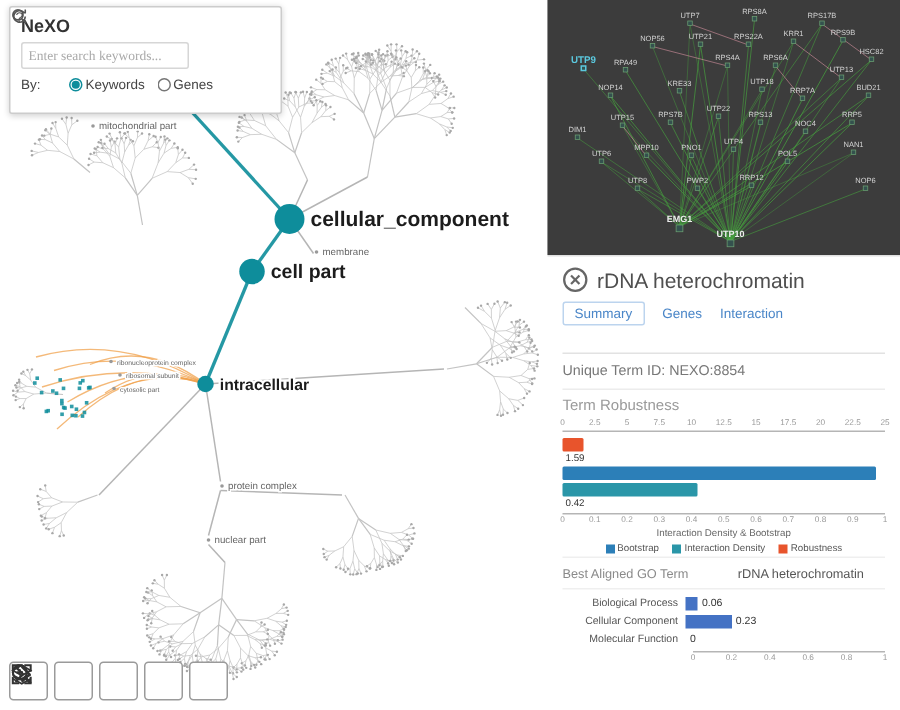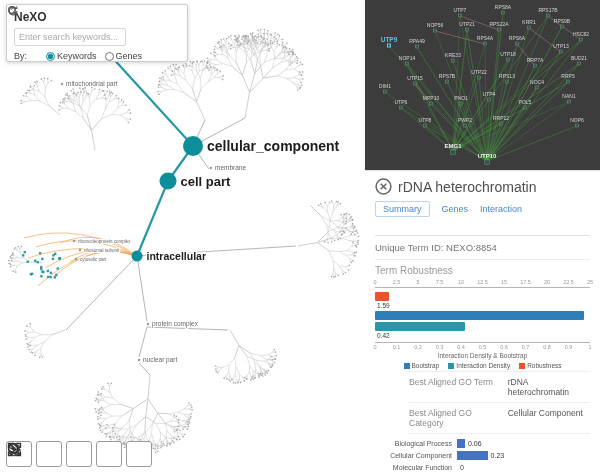--- a/index.html
+++ b/index.html
@@ -5,24 +5,24 @@
   html,body{margin:0;padding:0;background:#fff;}
   *{box-sizing:border-box;}
   body{font-family:"Liberation Sans", sans-serif;}
   .app{position:relative;width:600px;height:473px;overflow:hidden;background:#fff;}
 
   
   .graph-pane{position:absolute;left:0;top:0;width:365px;height:473px;background:#fff;overflow:hidden;}
   .graph-pane svg{position:absolute;left:0;top:0;}
 
   
-  .search-panel{position:absolute;left:6px;top:4px;width:182px;background:#fff;border:1px solid #ccc;border-radius:2px;box-shadow:0 1px 4px rgba(0,0,0,.18);padding:5px 7px 0;z-index:5;}
+  .search-panel{position:absolute;left:6px;top:4px;width:182px;background:#fff;border:1px solid #ccc;border-radius:2px;box-shadow:0 1px 4px rgba(0,0,0,.18);padding:5px 7px 14px;z-index:5;}
   .sp-title{font-size:12px;font-weight:bold;color:#333;margin-bottom:4px;}
   .sp-row{display:flex;align-items:center;gap:3px;}
-  .search-input{flex:1;min-width:0;font-size:9px;padding:3px 4px;border:1px solid #d6d6d6;border-radius:2px;color:#333;font-family:Liberation Sans, sans-serif;}
+  .search-input{flex:1;min-width:0;font-size:9px;padding:3px 4px;border:1px solid #d6d6d6;border-radius:2px;color:#333;font-family:Liberation Serif, serif;}
   .search-input::placeholder{color:#aaa;}
   .sp-iconbtn{width:15px;height:15px;display:flex;align-items:center;justify-content:center;cursor:pointer;flex:none;}
   .sp-iconbtn svg{width:12px;height:12px;}
   .sp-by{display:flex;align-items:center;gap:19px;margin-top:5px;font-size:9px;color:#444;}
   .sp-by label{display:flex;align-items:center;gap:2px;cursor:pointer;}
   .sp-by input{width:9px;height:9px;margin:0;accent-color:#0e8d9b;}
 
   
   .graph-toolbar{position:absolute;left:6px;bottom:6px;display:flex;gap:4px;z-index:5;}
   .tool-btn{width:26px;height:26px;background:#fff;border:1px solid #9a9a9a;border-radius:3px;display:flex;align-items:center;justify-content:center;cursor:pointer;padding:0;}
@@ -54,21 +54,21 @@
   .rb-bars{padding:2px 0 1px;}
   .rb-row{margin:2px 0;}
   .rb-bar{height:9px;border-radius:1px;}
   .rb-val{display:block;font-size:6.5px;color:#333;margin:1px 0 0 2px;}
   .axis-caption{text-align:center;font-size:6.5px;color:#666;margin-top:1px;}
   .legend{display:flex;justify-content:center;gap:9px;font-size:6.5px;color:#555;margin-top:3px;}
   .legend .li{display:flex;align-items:center;gap:2px;}
   .legend .sq{width:6px;height:6px;display:inline-block;flex:none;}
 
   
-  .go-table{margin-top:2px;margin-left:34px;}
+  .go-table{margin-top:2px;}
   .go-table-row{display:flex;border-top:1px solid #efefef;padding:5px 0;font-size:8.5px;}
   .go-table-row:last-child{border-bottom:1px solid #efefef;}
   .go-table-row .k{flex:1.15;color:#8a8a8a;padding-right:4px;}
   .go-table-row .v{flex:1;color:#555;}
   .go-chart{margin-top:5px;}
   .go-row{display:flex;align-items:center;margin:3px 0;}
   .go-label{width:82px;flex:none;text-align:right;font-size:7px;color:#555;padding-right:5px;}
   .go-track{flex:1;position:relative;height:9px;}
   .go-bar{height:9px;}
   .go-val{position:absolute;top:0;line-height:9px;font-size:7px;color:#333;}
@@ -2069,24 +2069,20 @@
               <span>Robustness</span>
             </span>
           </div>
         </div>
 
       <div class="go-table" id="go-table">
           <div class="go-table-row">
             <span class="k">Best Aligned GO Term</span>
             <span class="v">rDNA heterochromatin</span>
           </div>
-          <div class="go-table-row">
-            <span class="k">Best Aligned GO Category</span>
-            <span class="v">Cellular Component</span>
-          </div>
         </div>
       <div class="go-chart" id="go-chart">
           <div class="go-row">
             <span class="go-label">Biological Process</span>
             <span class="go-track" style="display: block;">
               <div class="go-bar" style="width: 6%; background: rgb(68, 114, 196);"></div>
               <span class="go-val" style="left: calc(6% + 3px);">0.06</span>
             </span>
           </div>
           <div class="go-row">

